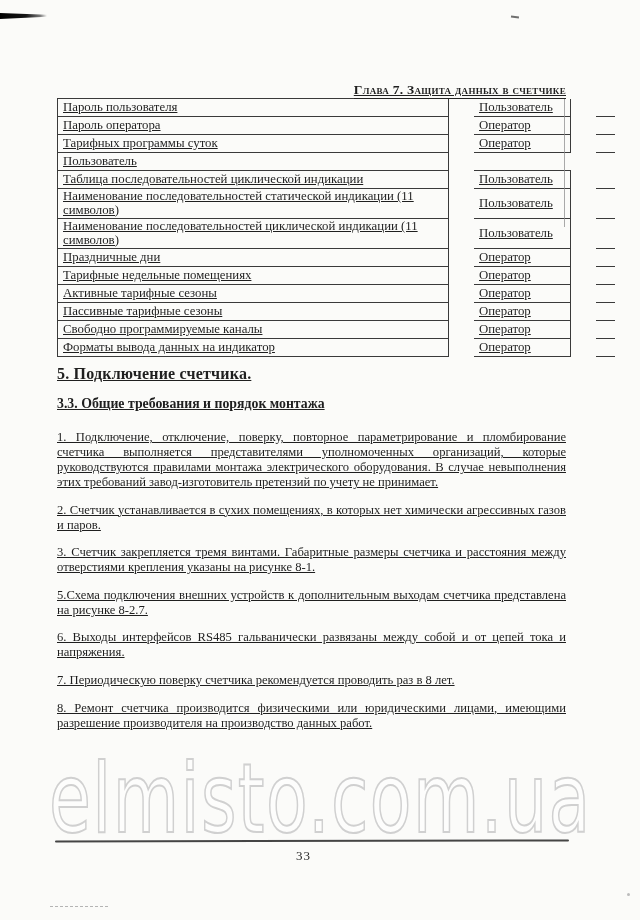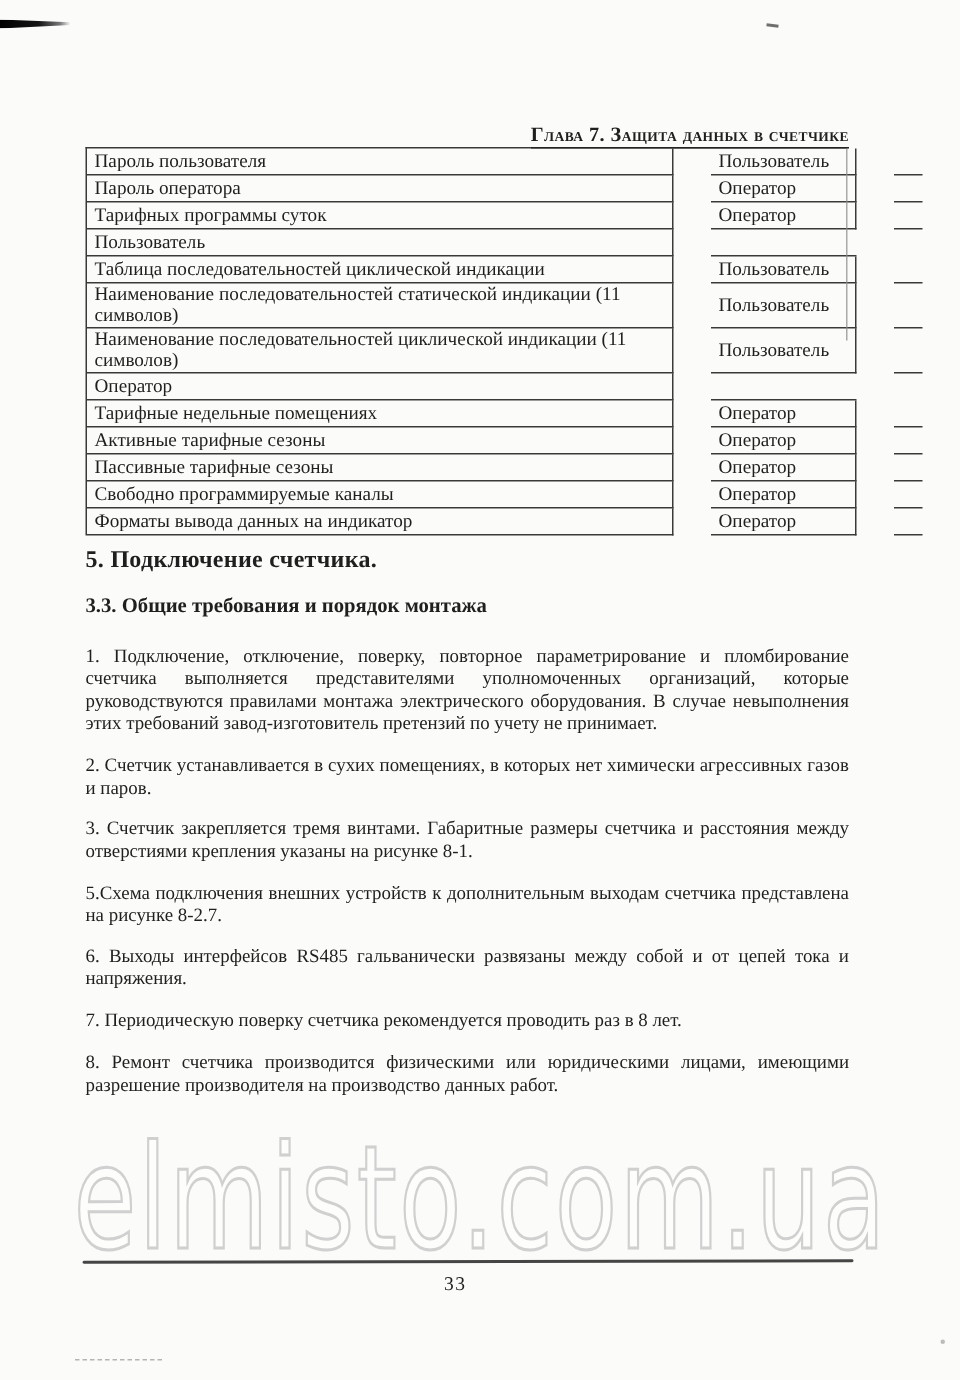--- a/index.html
+++ b/index.html
@@ -46,21 +46,21 @@
     font:96px/1 "DejaVu Sans", sans-serif;
     letter-spacing:2px;
     transform:scaleX(0.71); transform-origin:left top;
     color:#fdfdfc;
     -webkit-text-stroke:2px #d0d0d0;
     white-space:nowrap;
     pointer-events:none;
   }
 
   
-  .content { position:absolute; left:57px; top:83px; width:509px; }
+  .content { position:absolute; left:57px; top:83px; width:509px;text-decoration:underline; }
 
   .chapter-header {
     text-align:right;
     font-weight:bold;
     font-variant:small-caps;
     font-size:13.5px; line-height:14px;
     letter-spacing:.3px;
   }
   .chapter-header span {
     border-bottom:1.6px solid #242424; padding-bottom:1px;
@@ -144,20 +144,21 @@
         <div class="cell">Наименование последовательностей статической индикации (11 символов)</div>
         <div class="cell">Пользователь</div>
         <div class="cell ghost"></div>
       </div>
       <div class="trow">
         <div class="cell">Наименование последовательностей циклической индикации (11 символов)</div>
         <div class="cell">Пользователь</div>
         <div class="cell ghost"></div>
       </div>
       <div class="trow">
+        <div class="cell">Праздничные дни</div>
         <div class="cell">Оператор</div>
         <div class="cell ghost"></div>
       </div>
       <div class="trow">
         <div class="cell">Тарифные недельные помещениях</div>
         <div class="cell">Оператор</div>
         <div class="cell ghost"></div>
       </div>
       <div class="trow">
         <div class="cell">Активные тарифные сезоны</div>

